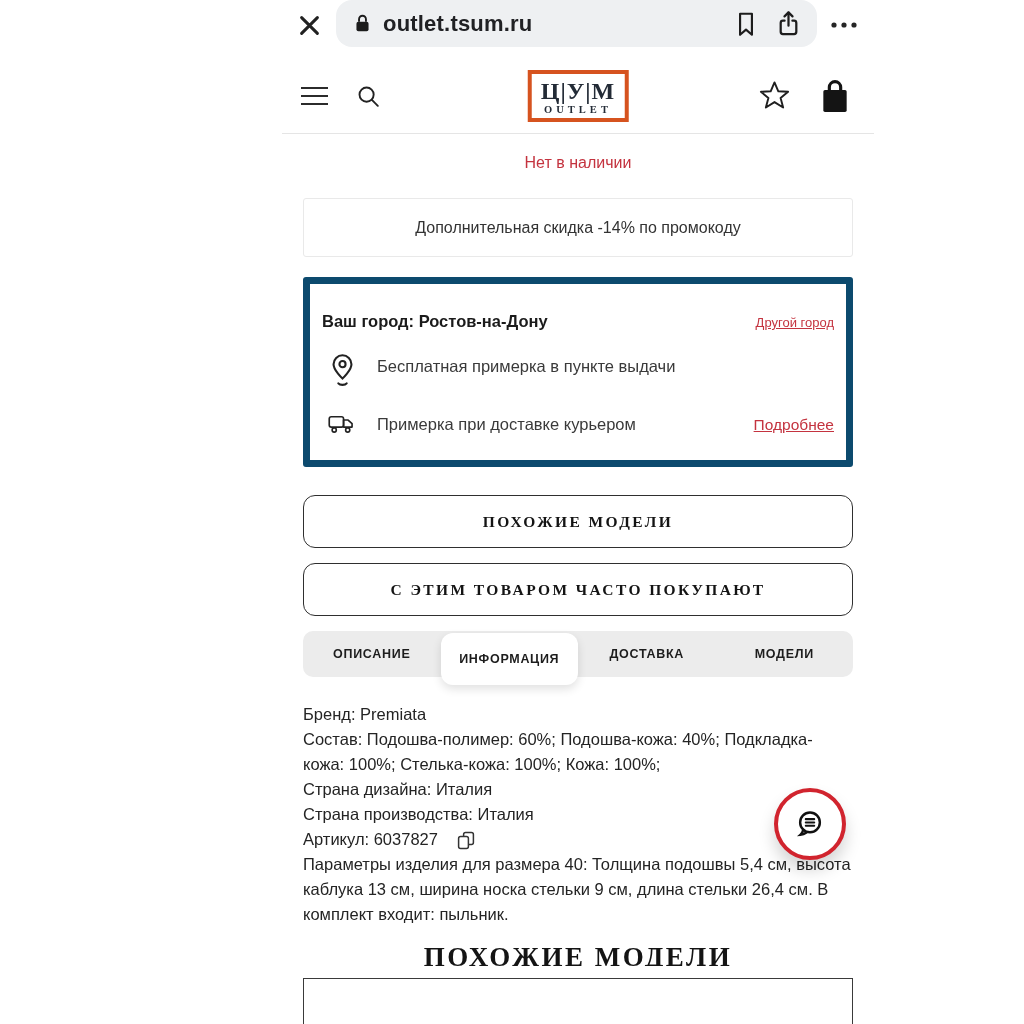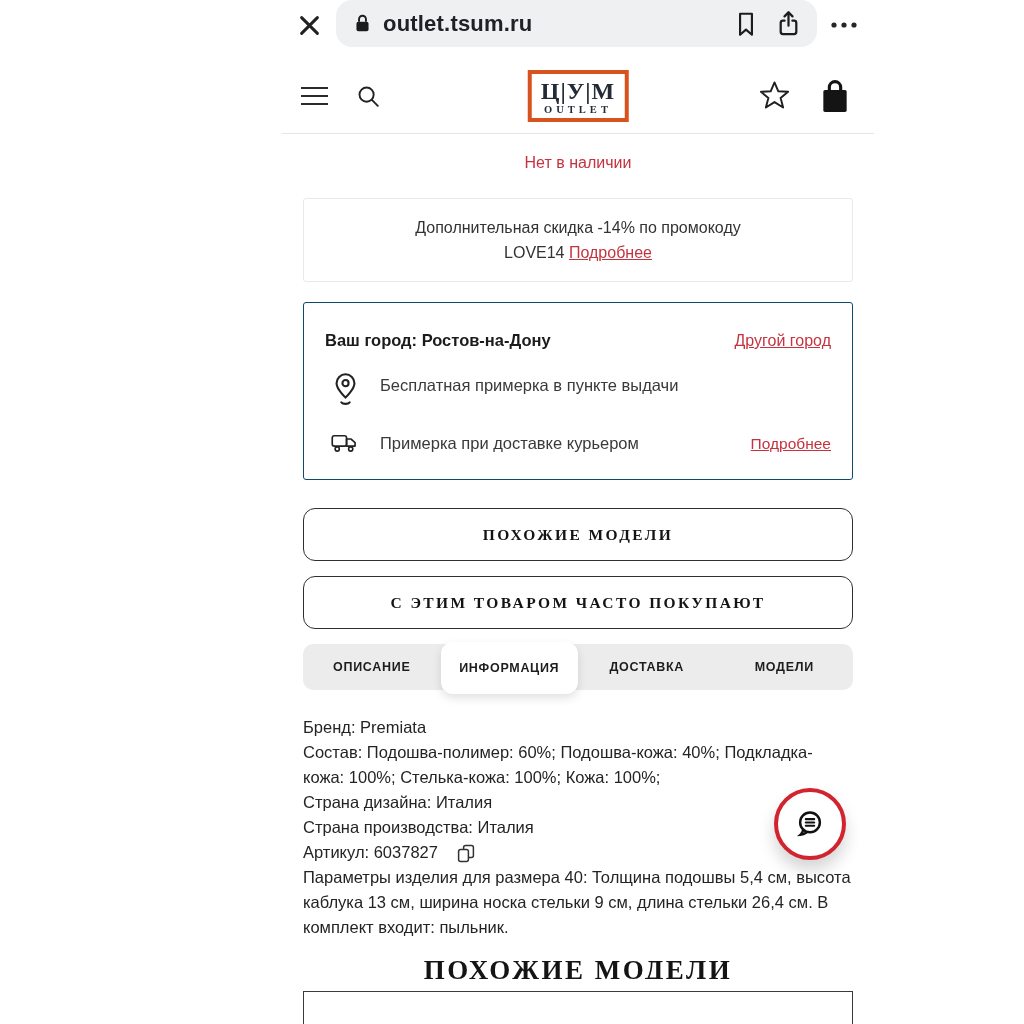--- a/index.html
+++ b/index.html
@@ -25,36 +25,36 @@
   .logo-top { font-family: "Liberation Serif", serif; font-weight: 700; font-size: 24px; line-height: 26px; color: #232b36; letter-spacing: 1px; }
   .logo-bottom { font-family: "Liberation Serif", serif; font-weight: 700; font-size: 10.5px; letter-spacing: 4px; color: #232b36; margin-top: 0px; }
   .divider { height: 1px; background: #e5e5e5; margin-top: 4px; }
 
   
   .availability { text-align: center; font-size: 16px; margin-top: 20px; color: #c4333f; }
   .promo-box { margin: 26px 21px 0; border: 1px solid #e9e9e9; border-radius: 3px; text-align: center; padding: 16px 10px; font-size: 16px; line-height: 25px; color: #333; }
   .red-link { color: #c4333f; text-decoration: underline; cursor: pointer; }
 
   
-  .city-box { margin: 20px 21px 0; border: 1px solid #0c4a6e; border-radius: 3px; padding: 28px 21px 22px; }
+  .city-box { margin: 20px 21px 0; border: 7px solid #0c4a6e; border-radius: 3px; padding: 28px 12px 22px; }
   .city-row { display: flex; justify-content: space-between; align-items: baseline; }
   .city-label { font-size: 16.5px; font-weight: 700; color: #1b1b1b; }
-  .city-link { font-size: 16px; }
+  .city-link { font-size: 13px; }
   .service-row { display: flex; margin-top: 22px; gap: 21px; padding-left: 6px; align-items: flex-start; }
   .service-row.second { margin-top: 22px; align-items: center; }
   .service-text { font-size: 16.5px; line-height: 27px; color: #3a3a3a; max-width: 305px; }
   .service-link { margin-left: auto; font-size: 15.5px; white-space: nowrap; }
   .svc-icon { flex: 0 0 auto; display: flex; align-items: center; justify-content: center; width: 28px; }
 
   
   .outline-btn { display: block; margin: 28px 21px 0; width: calc(100% - 42px); height: 53px; border: 1.5px solid #2f2f2f; border-radius: 12px; background: #fff; font-family: "Liberation Serif", serif; font-weight: 700; font-size: 15.5px; letter-spacing: 2.4px; color: #141414; cursor: pointer; }
   .outline-btn + .outline-btn { margin-top: 15px; }
 
   
-  .tabbar { margin: 15px 21px 0; background: #ececec; border-radius: 10px; height: 46px; display: flex; align-items: center; }
+  .tabbar { margin: 15px 21px 0; background: #ececec; border-radius: 10px; height: 46px; display: flex; align-items: flex-start; }
   .tab { flex: 1; height: 46px; display: flex; align-items: center; justify-content: center; font-size: 12.5px; letter-spacing: .7px; font-weight: 600; color: #1d1d1d; background: none; border: none; cursor: pointer; font-family: "Liberation Sans", sans-serif; }
   .tab.active { background: #fff; height: 52px; margin-top: 2px; border-radius: 12px; box-shadow: 0 4px 10px rgba(0,0,0,.12); }
 
   
   .info { margin: 25px 21px 0; font-size: 16.5px; line-height: 25px; color: #242424; }
   .info p { margin: 0; }
   .sku-row { display: flex; align-items: center; gap: 18px; }
   .copy-btn { background: none; border: none; padding: 0; display: flex; cursor: pointer; }
 
   
@@ -156,24 +156,20 @@
           </span>
         </button>
       </div>
     </header>
     <div class="divider"></div>
 
     <div class="availability">Нет в наличии</div>
 
     <div class="promo-box">
       <div>Дополнительная скидка -14% по промокоду</div>
-      <div>
-        <span>LOVE14</span>
-        <a class="red-link">Подробнее</a>
-      </div>
     </div>
 
     <div class="city-box">
       <div class="city-row">
         <span class="city-label">Ваш город: Ростов-на-Дону</span>
         <a class="red-link city-link">Другой город</a>
       </div>
       <div class="service-row">
         <span class="svc-icon">
           <svg width="27" height="36" viewBox="0 0 22 29" fill="none" stroke="#222" stroke-width="1.7" stroke-linecap="round">

